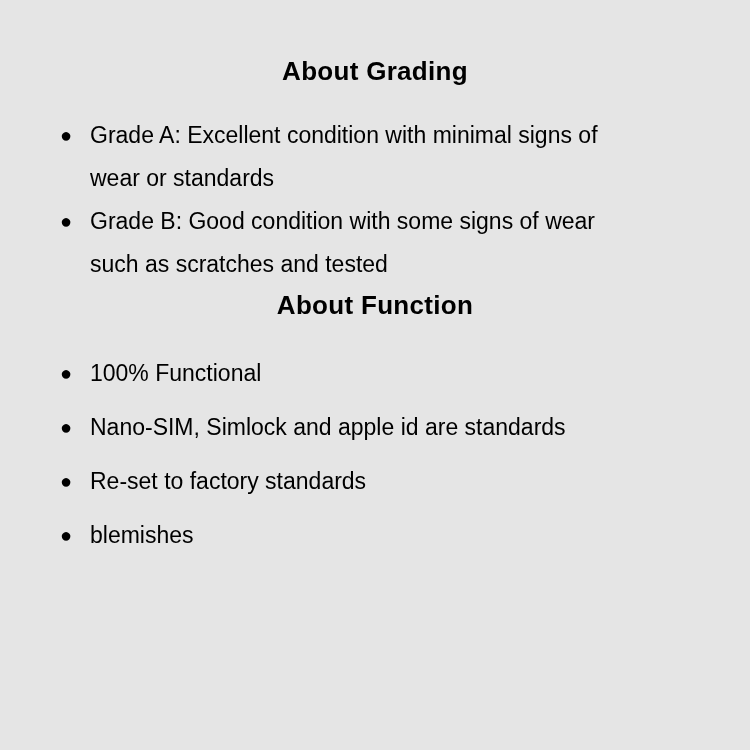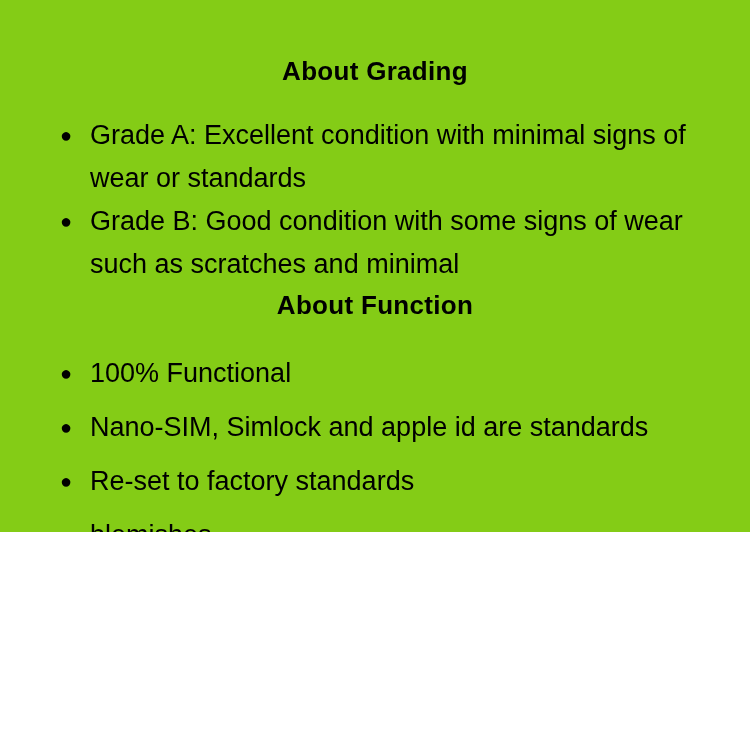--- a/index.html
+++ b/index.html
@@ -1,19 +1,19 @@
 <!DOCTYPE html>
 <html><head>
 <meta charset="utf-8">
 <style>
   html, body { margin: 0; padding: 0; }
   .page {
     width: 750px;
-    height: 532px;
-    background: #84cc16;
+    height: 750px;
+    background: #e5e5e5;
     color: #000000;
     font-family: "Liberation Sans", sans-serif;
     box-sizing: border-box;
     padding: 56px 60px 0 60px;
     overflow: hidden;
   }
   .section-title {
     font-size: 26px;
     font-weight: bold;
     text-align: center;
@@ -33,21 +33,21 @@
   .list-function .item { margin-bottom: 11px; }
   .bullet {
     flex: 0 0 30px;
     width: 30px;
     font-size: 20px;
     line-height: 43px;
     color: #000000;
   }
   .item-lines {
     flex: 1;
-    font-size: 27px;
+    font-size: 23px;
     line-height: 43px;
     white-space: nowrap;
   }
   .fn-title { margin-top: 4px; }
 </style>
 </head>
 <body>
 
 <div class="page">
 
@@ -59,21 +59,21 @@
         <span class="bullet">●</span>
         <div class="item-lines">
           <div>Grade A: Excellent condition with minimal signs of</div>
           <div>wear or standards</div>
         </div>
       </div>
       <div class="item">
         <span class="bullet">●</span>
         <div class="item-lines">
           <div>Grade B: Good condition with some signs of wear</div>
-          <div>such as scratches and minimal</div>
+          <div>such as scratches and tested</div>
         </div>
       </div>
     </div>
   </div>
 
   <div class="section">
     <div class="section-title fn-title">About Function</div>
 
     <div class="list list-function">
       <div class="item">

